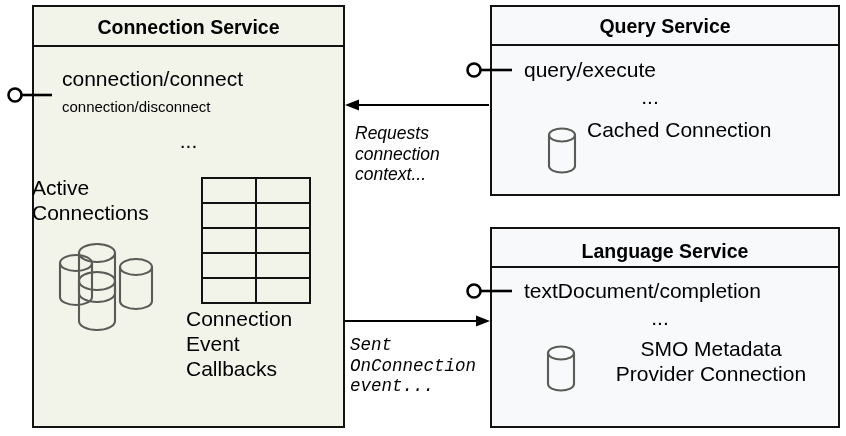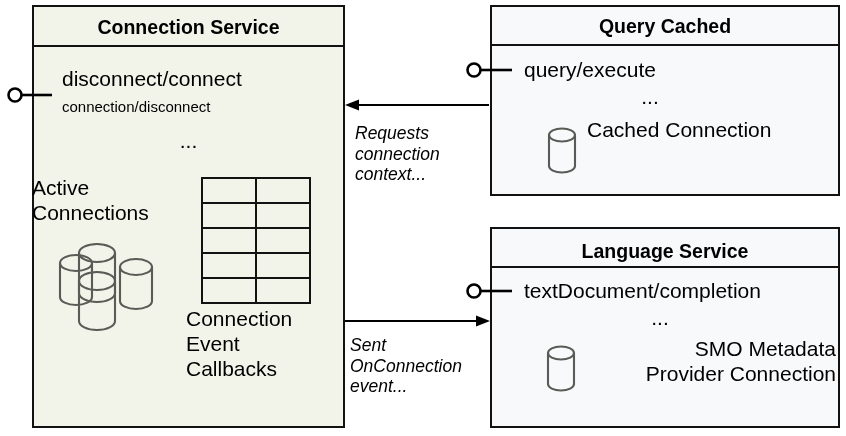--- a/index.html
+++ b/index.html
@@ -20,21 +20,21 @@
 </head>
 <body>
 
 <div id="stage">
 
   <div class="box" style="left:32px;top:5px;width:313px;height:423px;background:#f2f4e9;">
     <div class="box-title" style="height:40px;font-size:19.5px;">Connection Service</div>
     <div class="hdr-rule" style="top:38px;"></div>
   </div>
 
-  <div class="txt" style="left:62px;top:67px;font-size:21px;">disconnect/connect</div>
+  <div class="txt" style="left:62px;top:67px;font-size:21px;">connection/connect</div>
   <div class="txt" style="left:62px;top:98px;font-size:15px;">connection/disconnect</div>
   <div class="txt center" style="left:32px;top:129px;width:313px;font-size:21px;">...</div>
 
   <div class="txt multiline" style="left:32px;top:176px;width:155px;font-size:21px;">Active
 Connections</div>
 
   <svg width="846" height="436" aria-hidden="true">
     <g stroke="#5a5a56" stroke-width="2.1" class="nofill">
 
       <path d="M60,263 v34 a16,8 0 0 0 32,0 v-34"></path>
@@ -60,21 +60,21 @@
       <line x1="202" y1="278" x2="310" y2="278"></line>
       <line x1="256" y1="178" x2="256" y2="303"></line>
     </g>
   </svg>
 
   <div class="txt multiline" style="left:186px;top:307px;width:145px;font-size:21px;">Connection
 Event
 Callbacks</div>
 
   <div class="box" style="left:490px;top:5px;width:350px;height:191px;background:#f8f9fb;">
-    <div class="box-title" style="height:39px;font-size:19.5px;">Query Cached</div>
+    <div class="box-title" style="height:39px;font-size:19.5px;">Query Service</div>
     <div class="hdr-rule" style="top:37px;"></div>
   </div>
 
   <div class="txt" style="left:524px;top:58px;font-size:21px;">query/execute</div>
   <div class="txt center" style="left:490px;top:85px;width:320px;font-size:21px;">...</div>
 
   <svg width="846" height="436" aria-hidden="true">
     <g stroke="#5a5a56" stroke-width="2.1" class="nofill">
       <path d="M549,135 v31 a13,6.5 0 0 0 26,0 v-31"></path>
       <ellipse cx="562" cy="135" rx="13" ry="6.5"></ellipse>
@@ -91,21 +91,21 @@
   <div class="txt" style="left:524px;top:279px;font-size:21px;">textDocument/completion</div>
   <div class="txt center" style="left:490px;top:306px;width:340px;font-size:21px;">...</div>
 
   <svg width="846" height="436" aria-hidden="true">
     <g stroke="#5a5a56" stroke-width="2.1" class="nofill">
       <path d="M548,353 v31 a13,6.5 0 0 0 26,0 v-31"></path>
       <ellipse cx="561" cy="353" rx="13" ry="6.5"></ellipse>
     </g>
   </svg>
 
-  <div class="txt multiline" style="left:586px;top:337px;width:250px;font-size:21px;text-align:right;">SMO Metadata
+  <div class="txt multiline" style="left:586px;top:337px;width:250px;font-size:21px;text-align:center;">SMO Metadata
 Provider Connection</div>
 
   <svg width="846" height="436" aria-hidden="true">
 
     <g stroke="#000" stroke-width="2.6" class="nofill">
       <line x1="22" y1="95" x2="52" y2="95"></line>
       <circle cx="15" cy="95" r="6.5" fill="#ffffff"></circle>
     </g>
 
     <g stroke="#000" stroke-width="2.6" class="nofill">
@@ -126,17 +126,17 @@
     <g stroke="#000" stroke-width="2.2">
       <line x1="345" y1="321" x2="483" y2="321"></line>
       <polygon points="490,321 476,315.5 476,326.5" fill="#000" stroke="none"></polygon>
     </g>
   </svg>
 
   <div class="txt multiline ital" style="left:355px;top:123px;width:125px;font-size:17.5px;">Requests
 connection
 context...</div>
 
-  <div class="txt multiline ital" style="left:350px;top:335px;width:138px;font-size:17.5px;">Sent
+  <div class="txt multiline ital" style="left:350px;top:335px;width:138px;font-size:17.5px;font-family:Liberation Mono, monospace;">Sent
 OnConnection
 event...</div>
 
 </div>
 
 </body></html>

